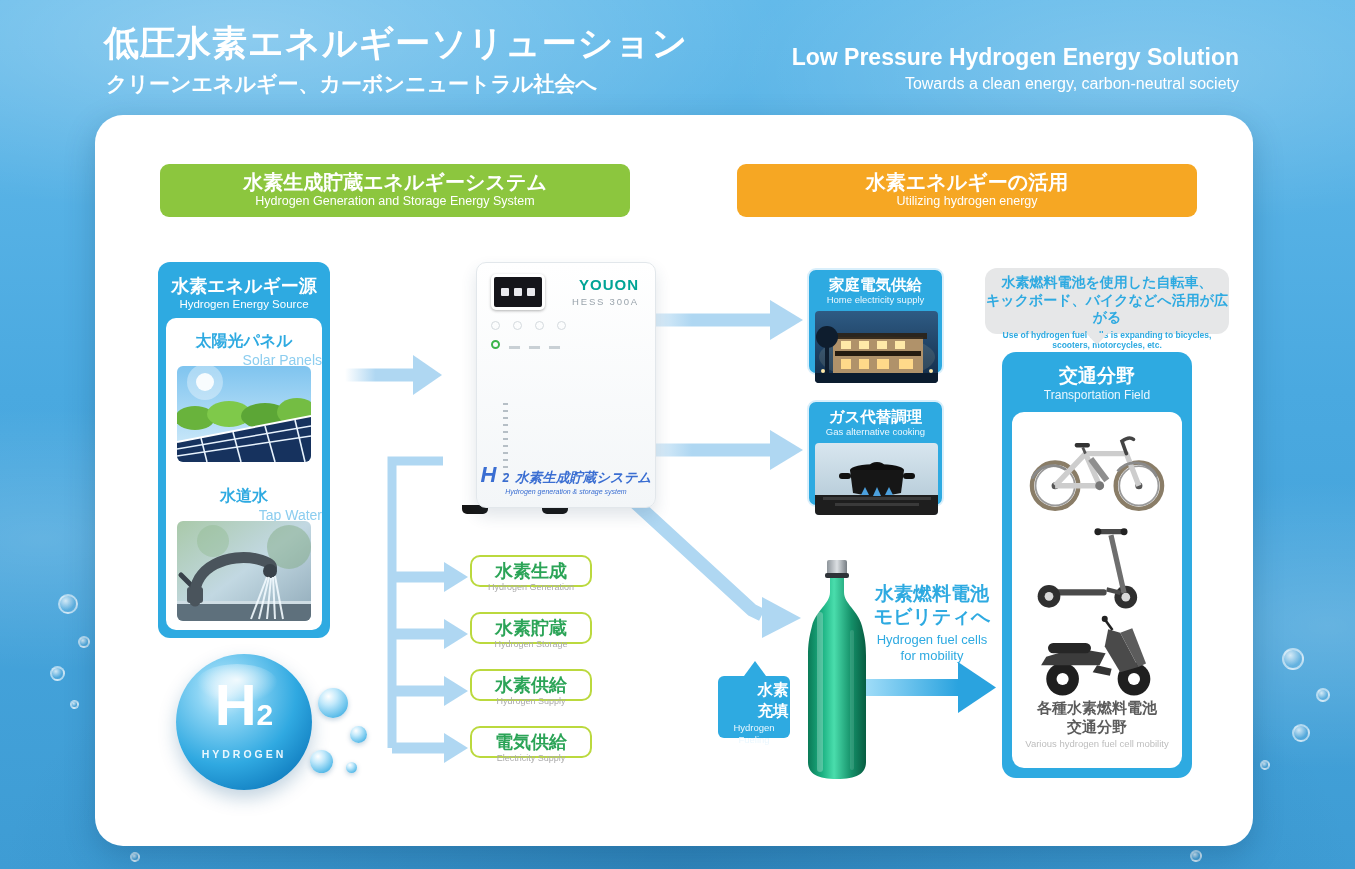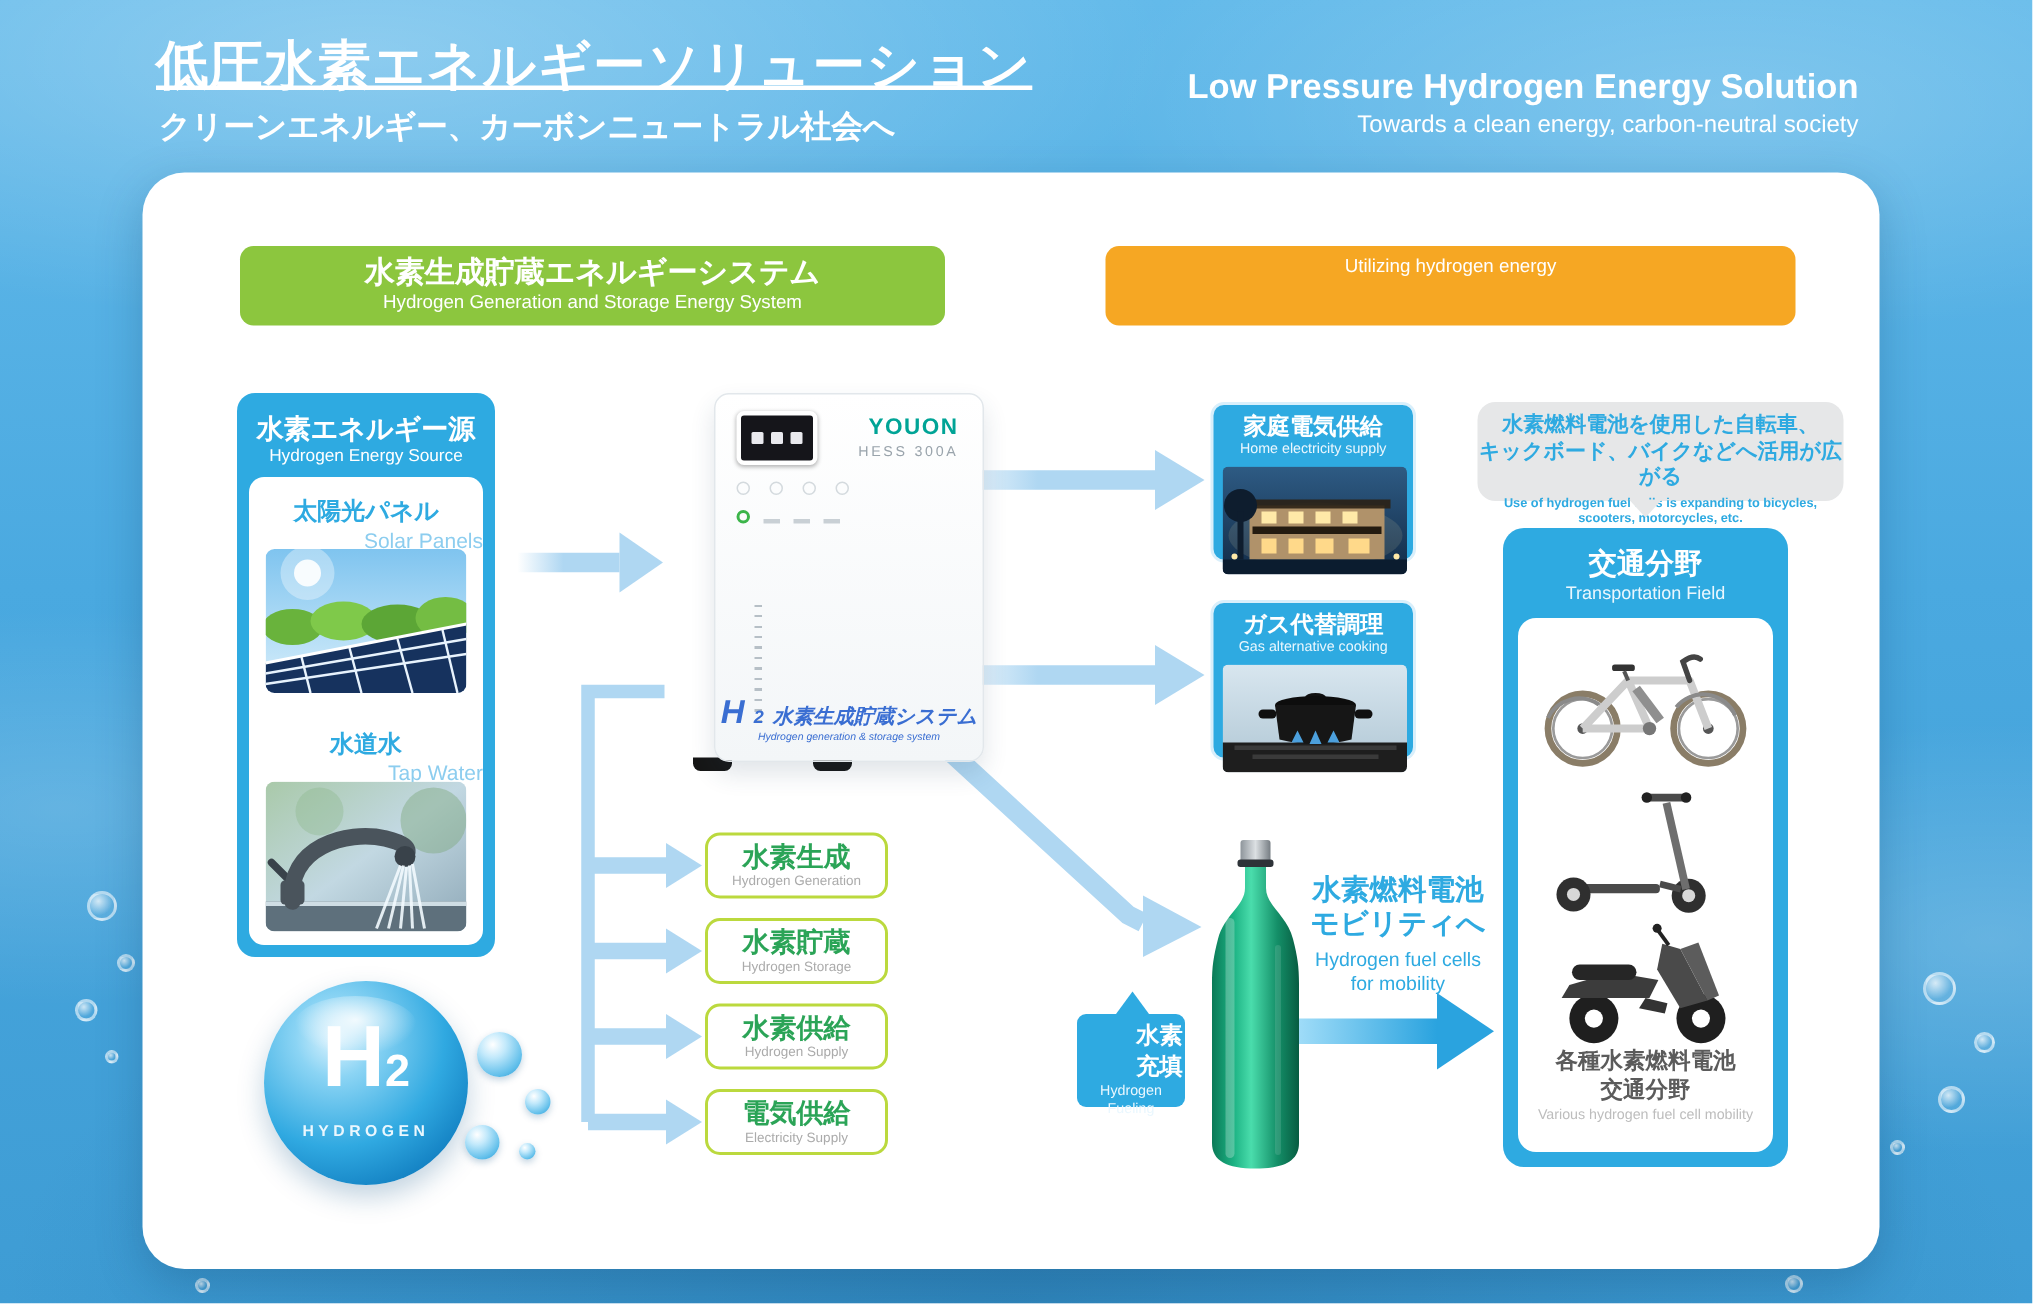--- a/index.html
+++ b/index.html
@@ -15,21 +15,21 @@
       linear-gradient(180deg,#63BAEA 0%,#4AA9E0 45%,#3E9CD4 100%);
   }
   .abs { position:absolute; }
 
   
   .bub { position:absolute; border-radius:50%;
     border:2px solid rgba(255,255,255,.55);
     background:radial-gradient(circle at 35% 30%, rgba(255,255,255,.75), rgba(255,255,255,.06) 62%); }
 
   
-  .h-jp-title { left:104px; top:20px; color:#fff; font-size:35px; font-weight:800; letter-spacing:1px;text-decoration:underline; }
+  .h-jp-title { left:104px; top:20px; color:#fff; font-size:35px; font-weight:800; letter-spacing:1px; }
   .h-jp-sub   { left:106px; top:70px; color:#fff; font-size:21px; font-weight:700; }
   .h-en-title { right:116px; top:44px; color:#fff; font-size:23px; font-weight:700; text-align:right; }
   .h-en-sub   { right:116px; top:75px; color:#fff; font-size:16px; text-align:right; }
 
   .card { left:95px; top:115px; width:1158px; height:731px; background:#fff; border-radius:28px;
           box-shadow:0 10px 30px rgba(10,60,100,.25); }
 
   
   .banner { height:53px; border-radius:9px; color:#fff; text-align:center; padding-top:6px; }
   .banner .jp { font-size:20px; font-weight:800; line-height:24px; }
@@ -65,21 +65,21 @@
     background:repeating-linear-gradient(180deg,#B6BFC6 0 1.6px,transparent 1.6px 7px); }
   #device .dlab { left:0; right:0; bottom:22px; display:flex; justify-content:center; align-items:flex-end; gap:6px;
     color:#3A6ED2; font-style:italic; }
   #device .dlab .h { font-size:22px; font-weight:800; line-height:20px; }
   #device .dlab .hs { font-size:12px; font-weight:800; }
   #device .dlab .jp { font-size:13.5px; font-weight:700; line-height:15px; }
   #device .den { left:0; right:0; bottom:12px; text-align:center; color:#3A6ED2; font-size:7px; font-style:italic; }
   .foot { top:505px; width:26px; height:9px; background:#161616; border-radius:0 0 5px 5px; z-index:2; }
 
   
-  .fbox { left:470px; width:122px; height:44px; background:#fff; border:2.5px solid #BBD93E;
+  .fbox { left:470px; width:122px; height:32px; background:#fff; border:2.5px solid #BBD93E;
     border-radius:10px; text-align:center; z-index:2; }
   .fbox .jp { font-size:18px; font-weight:800; color:#2BA457; line-height:22px; margin-top:3px; }
   .fbox .en { font-size:9px; color:#ABABAB; line-height:11px; }
   #f1{top:555px} #f2{top:612px} #f3{top:669px} #f4{top:726px}
 
   
   #sphere { left:176px; top:654px; width:136px; height:136px; border-radius:50%;
     background:radial-gradient(circle at 35% 28%, #DCF3FE 0%, #8BD4F4 20%, #30A9E1 55%, #0F7BBE 84%, #0A639C 100%);
     box-shadow:0 8px 18px rgba(10,80,130,.25); z-index:2; }
   #sphere .gloss { left:20px; top:10px; width:82px; height:40px; border-radius:50%;
@@ -197,20 +197,21 @@
 
     <rect x="866" y="679" width="92" height="17" fill="url(#fadeSolid)"></rect>
     <polygon points="958,662 996,687.5 958,713" fill="#2AA3DF"></polygon>
   </svg>
 
   <div id="banner-left" class="abs banner">
     <div class="jp">水素生成貯蔵エネルギーシステム</div>
     <div class="en">Hydrogen Generation and Storage Energy System</div>
   </div>
   <div id="banner-right" class="abs banner">
+    <div class="jp">水素エネルギーの活用</div>
     <div class="en">Utilizing hydrogen energy</div>
   </div>
 
   <div id="src-box" class="abs">
     <div class="abs t-jp">水素エネルギー源</div>
     <div class="abs t-en">Hydrogen Energy Source</div>
     <div id="src-inner" class="abs">
       <div class="abs src-item-jp" style="top:13px;">太陽光パネル</div>
       <div class="abs src-item-en" style="top:34px;">Solar Panels</div>
       <div class="abs src-img" style="top:48px;height:96px;">

